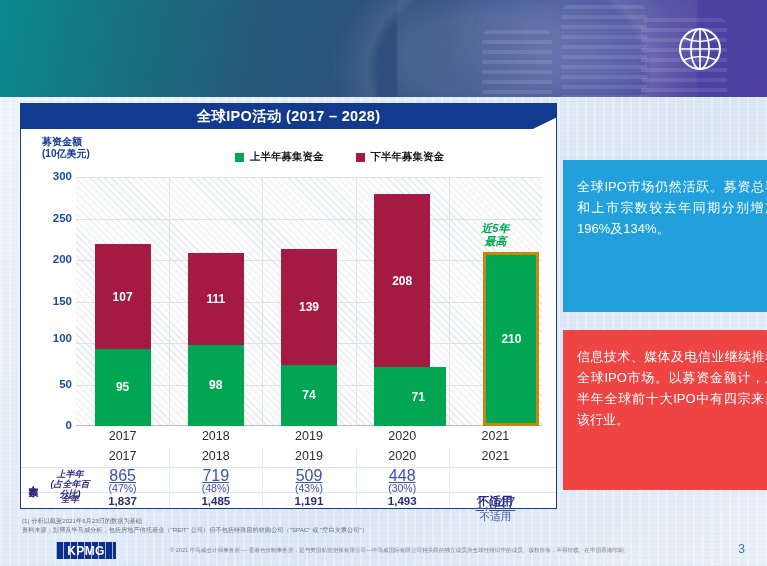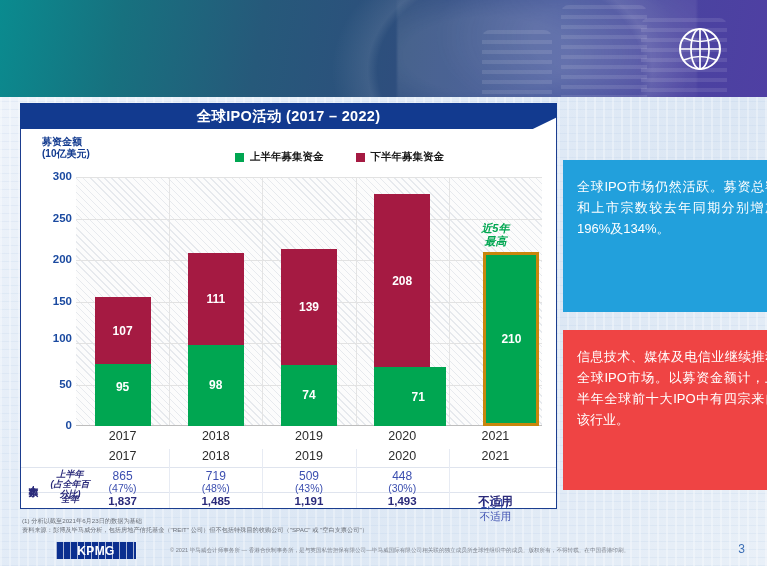--- a/index.html
+++ b/index.html
@@ -116,40 +116,40 @@
     position:absolute;left:4px;top:4px;width:16px;height:52px;
     display:flex;align-items:center;justify-content:center;
     font-size:9.5px;font-weight:bold;color:#2a2a7a;
     writing-mode:vertical-rl;letter-spacing:1px;
   }
   .tbl-rowlabel{
     position:absolute;left:22px;width:54px;text-align:center;
     font-size:9px;font-weight:bold;font-style:italic;color:#2a2a7a;line-height:10px;
   }
   .tbl-cell{position:absolute;width:80px;text-align:center;}
-  .tbl-cell .v1{font-size:12px;color:#3c4fb0;line-height:12px;display:block;}
+  .tbl-cell .v1{font-size:16px;color:#3c4fb0;line-height:12px;display:block;text-decoration:underline;}
   .tbl-cell .v2{font-size:10.5px;color:#3c4fb0;line-height:12px;display:block;}
   .tbl-cell .vb{font-size:11.5px;font-weight:bold;color:#2a2a7a;line-height:12px;display:block;}
   .tbl-sep{position:absolute;left:0;right:0;height:1px;background:#dfe4ee;}
   .tbl-vsep{position:absolute;top:0;bottom:0;width:1px;background:#e7ebf3;}
 
   
   .rp{position:absolute;left:563px;width:229px;z-index:5;box-sizing:border-box;padding:16px 14px;}
   .rp p{margin:0;color:#ffffff;font-size:13px;line-height:21px;text-align:justify;text-justify:inter-ideograph;}
   .rp1{top:160px;height:152px;background:#22a0dc;}
   .rp2{top:330px;height:160px;background:#ef4444;}
 
   
   .footnotes{position:absolute;left:22px;top:516px;width:540px;z-index:6;}
   .footnotes div{font-size:6.2px;color:#6a6f78;line-height:9px;white-space:nowrap;}
 
   
   .footer{position:absolute;left:0;top:536px;width:767px;height:30px;z-index:6;}
   .kpmg{
-    position:absolute;left:56px;top:6px;width:80px;height:17px;
+    position:absolute;left:56px;top:6px;width:60px;height:17px;
     background:#0b2f8f;color:#ffffff;font-size:12px;font-weight:bold;
     display:flex;align-items:center;justify-content:center;letter-spacing:.4px;
     font-family:"Liberation Sans",sans-serif;
   }
   .kpmg:after{
     content:"";position:absolute;inset:0;
     background:repeating-linear-gradient(90deg, rgba(255,255,255,.65) 0 1px, rgba(255,255,255,0) 1px 7px);
   }
   .copyright{
     position:absolute;left:170px;top:10px;width:480px;
@@ -176,21 +176,21 @@
     <path d="M9 36 Q25 29 41 36" fill="none" stroke="#ffffff" stroke-width="1.7"></path>
     <line x1="25" y1="5" x2="25" y2="45" stroke="#ffffff" stroke-width="1.7"></line>
   </svg>
 </div>
 
 <div class="body-bg"></div>
 
 <div class="chart-panel"></div>
 
 <div class="chart-title-bar">
-  <div class="chart-title">全球IPO活动 (2017 – 2022)</div>
+  <div class="chart-title">全球IPO活动 (2017 – 2028)</div>
 </div>
 
 <div class="axis-caption">
   <div>募资金额</div>
   <div>(10亿美元)</div>
 </div>
 
 <div class="legend" id="legend">
     <div class="legend-item">
       <span class="legend-swatch" style="background: rgb(0, 166, 81);"></span>
@@ -224,21 +224,21 @@
       <div class="vgrid" style="left: 186.4px;"></div>
       <div class="vgrid" style="left: 279.6px;"></div>
       <div class="vgrid" style="left: 372.8px;"></div>
     </div>
   <div class="axis-base"></div>
   <div class="bars" id="bars-layer">
       <div class="bar-group" style="left: 18.6px;">
         <div class="seg h1" style="height: 78.85px; bottom: 0px;">
           <span>95</span>
         </div>
-        <div class="seg h2" style="height: 67px; bottom: 62px;">
+        <div class="seg h2" style="height: 105px; bottom: 77px;">
           <span>107</span>
         </div>
       </div>
       <div class="bar-group" style="left: 111.8px;">
         <div class="seg h1" style="height: 81.34px; bottom: 0px;">
           <span>98</span>
         </div>
         <div class="seg h2" style="height: 92.13px; bottom: 81.34px;">
           <span>111</span>
         </div>

